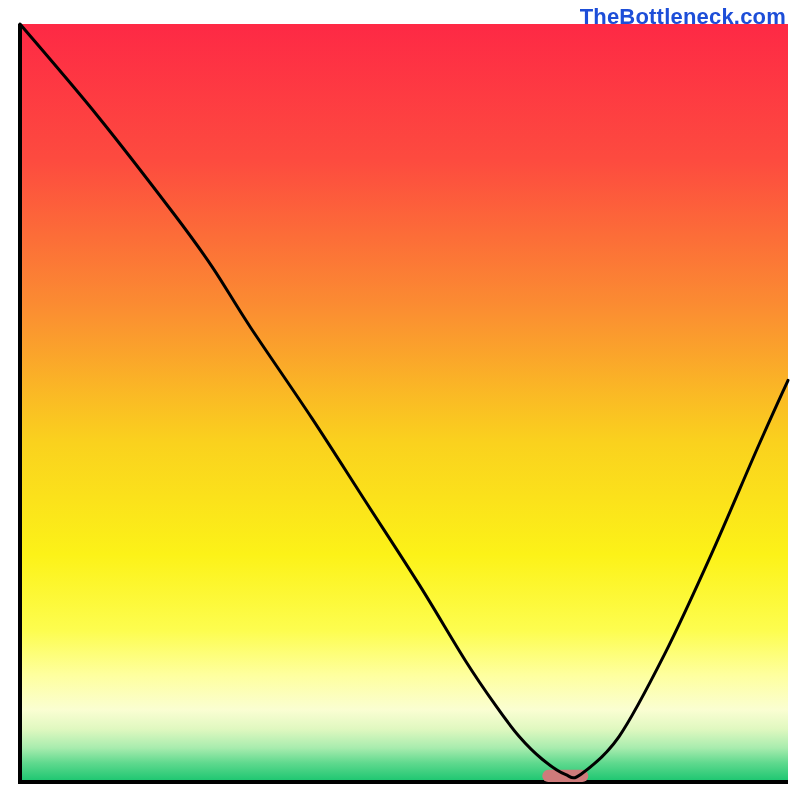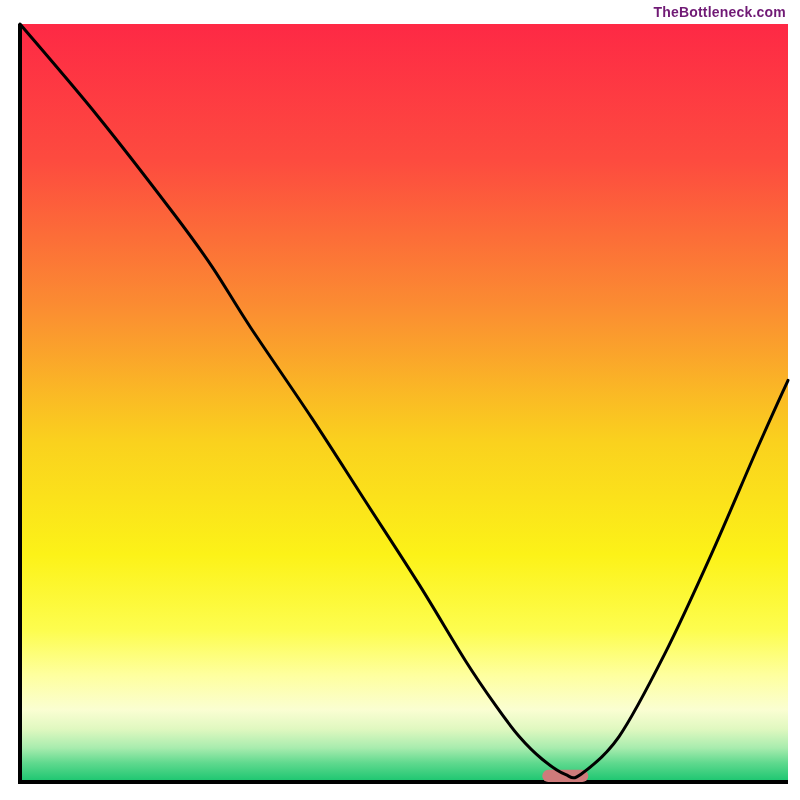--- a/index.html
+++ b/index.html
@@ -13,23 +13,23 @@
   }
   .frame {
     position: relative;
     width: 800px;
     height: 800px;
   }
   .watermark {
     position: absolute;
     top: 4px;
     right: 14px;
-    font-size: 14px;
+    font-size: 22px;
     font-weight: 700;
-    color: #701a75;
+    color: #1d4ed8;
     letter-spacing: 0.2px;
   }
   svg {
     display: block;
   }
 </style>
 </head>
 <body>
 
 <div class="frame">

